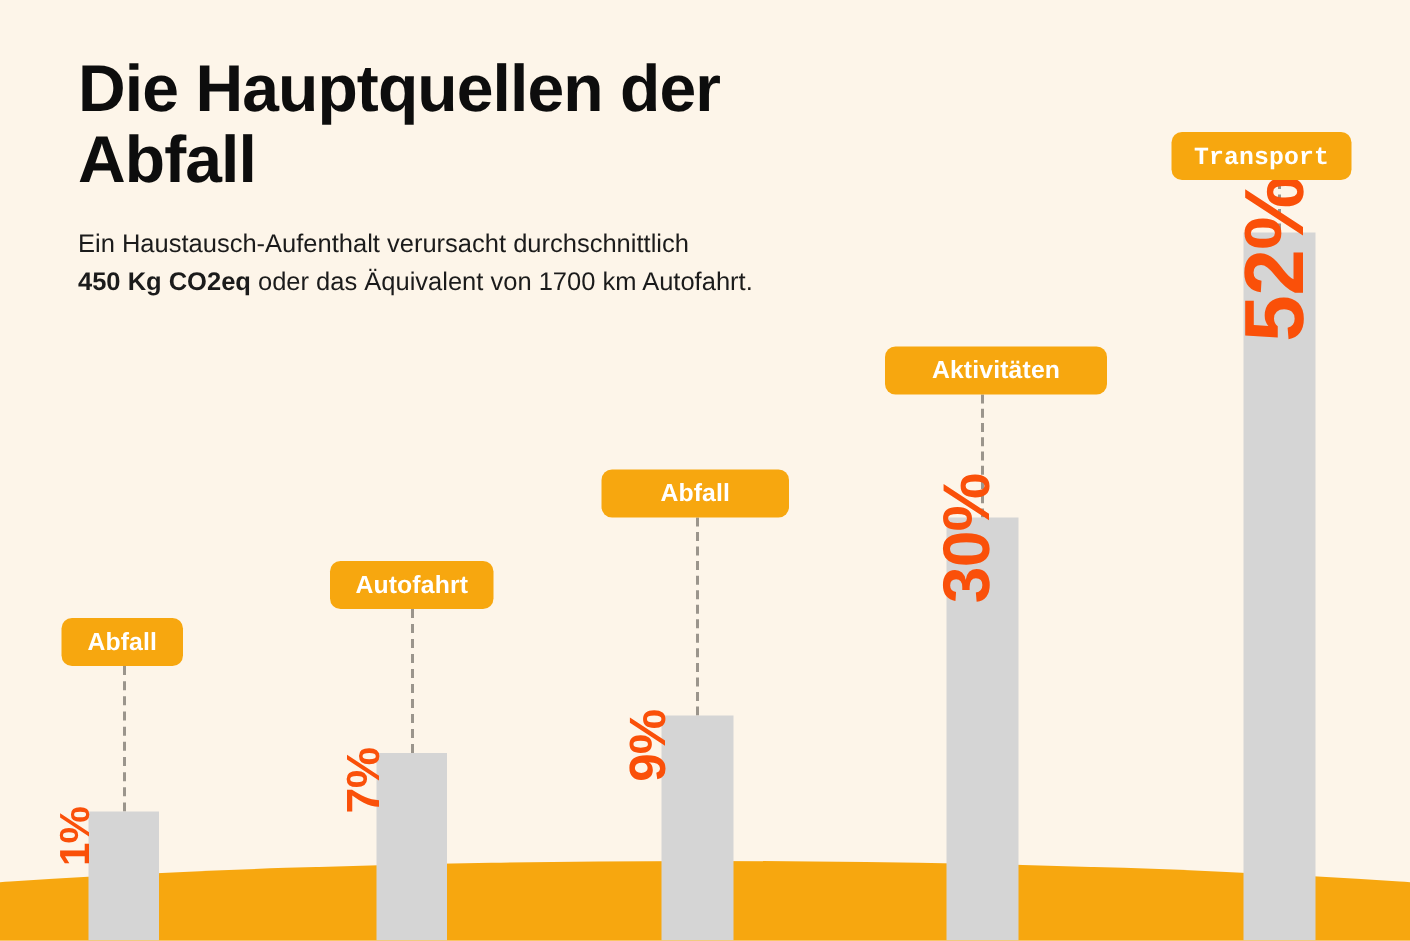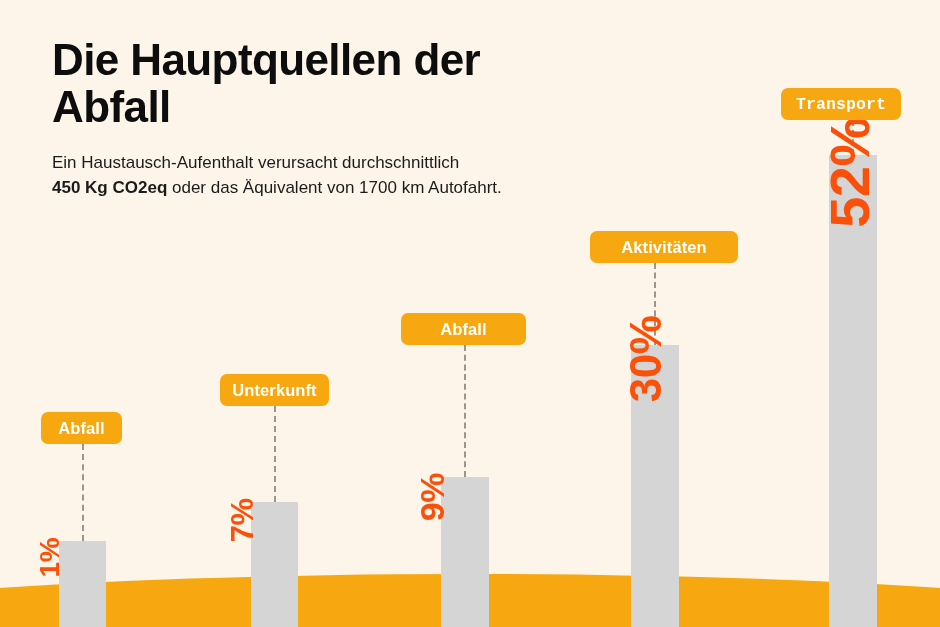--- a/index.html
+++ b/index.html
@@ -155,21 +155,21 @@
       <div class="pct" style="font-size: 28px; left: 0px; top: 0px; transform: translate(25px, 509.931px) rotate(-90deg); transform-origin: right bottom; position: absolute; right: auto; white-space: nowrap;">1%</div>
       <div class="badge" style="left: 41px; top: 412px; width: 81px;">
         <span>Abfall</span>
       </div>
       <div class="connector" style="left: 273.5px; top: 406px; height: 96px;"></div>
       <div class="bar-group" style="left: 251px; width: 47px; height: 627px;">
         <div class="bar" style="height: 125px;"></div>
       </div>
       <div class="pct" style="font-size: 31px; left: 0px; top: 0px; transform: translate(214px, 467.488px) rotate(-90deg); transform-origin: right bottom; position: absolute; right: auto; white-space: nowrap;">7%</div>
       <div class="badge" style="left: 220px; top: 374px; width: 109px;">
-        <span>Unterkunft</span>
+        <span>Autofahrt</span>
       </div>
       <div class="connector" style="left: 464px; top: 345px; height: 132px;"></div>
       <div class="bar-group" style="left: 441px; width: 48px; height: 627px;">
         <div class="bar" style="height: 150px;"></div>
       </div>
       <div class="pct" style="font-size: 34px; left: 0px; top: 0px; transform: translate(401px, 439.059px) rotate(-90deg); transform-origin: right bottom; position: absolute; right: auto; white-space: nowrap;">9%</div>
       <div class="badge" style="left: 401px; top: 313px; width: 125px;">
         <span>Abfall</span>
       </div>
       <div class="connector" style="left: 654px; top: 263px; height: 82px;"></div>

